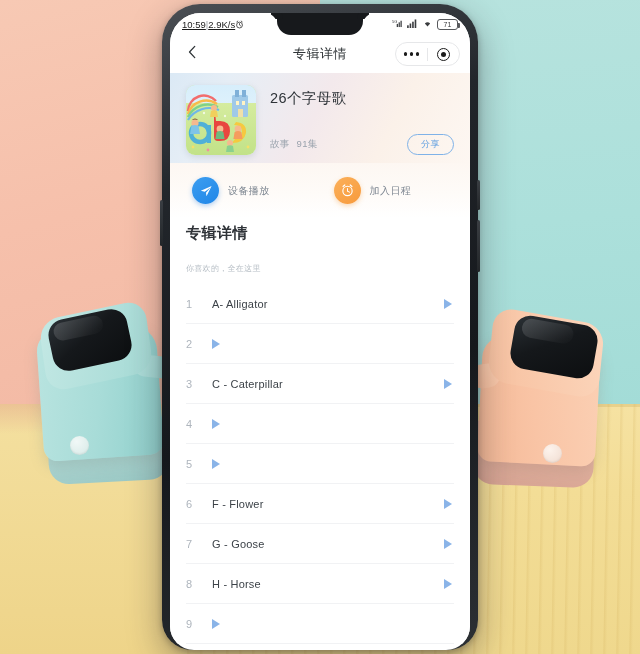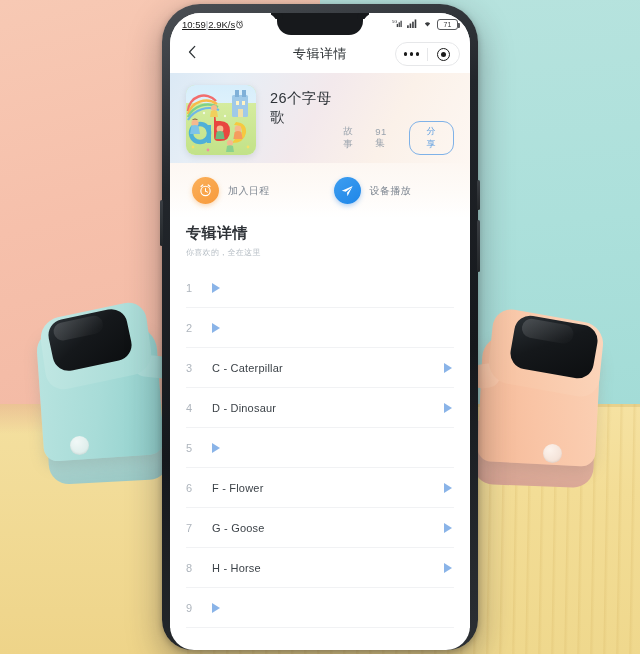--- a/index.html
+++ b/index.html
@@ -347,31 +347,31 @@
   .album-cover {
     width: 70px; height: 70px;
     border-radius: 9px;
     flex-shrink: 0;
     overflow: hidden;
     box-shadow: 0 2px 6px rgba(120,130,150,.22);
     position: relative;
     background: #cfe9a7;
   }
   .album-cover svg { display: block; width: 100%; height: 100%; }
-  .album-info { flex: 1; min-width: 0; padding-top: 4px; display: flex; flex-direction: row; height: 70px; justify-content: space-between; }
+  .album-info { flex: 1; min-width: 0; padding-top: 4px; display: flex; flex-direction: column; height: 70px; justify-content: space-between; }
   .album-title {
     font-size: 14.5px;
     color: #2e3338;
     letter-spacing: .4px;
   }
   .album-meta-row {
     margin-top: auto;
     display: flex;
     align-items: center;
-    gap: 14px;
+    gap: 7px;
   }
   .album-meta {
     font-size: 9.5px;
     color: #9aa3ad;
     letter-spacing: .3px;
   }
   .share-btn {
     margin-left: auto;
     border: 1px solid #7fb2e8;
     color: #5f9fe0;
@@ -411,21 +411,21 @@
     padding: 6px 16px 10px 16px;
     background: #fff;
   }
   .section-title {
     font-size: 15px;
     font-weight: bold;
     color: #2f3338;
     letter-spacing: .5px;
   }
   .section-sub {
-    margin-top: 4px;
+    margin-top: 20px;
     font-size: 8px;
     color: #b9c0c7;
     letter-spacing: .3px;
   }
 
   
   .track-list { background: #fff; padding: 0 16px; }
   .track {
     display: flex;
     align-items: center;
@@ -614,61 +614,61 @@
             <span class="album-meta">故事</span>
             <span class="album-meta">91集</span>
             <button class="share-btn">分享</button>
           </div>
         </div>
       </div>
     </div>
 
     <div class="actions">
       <div class="action">
+        <span class="action-icon blue">
+          <svg viewBox="0 0 20 20" width="14" height="14">
+            <path d="M18 3 L2.6 9.6 L8.2 11.2 L16.4 5 L10 12.4 L10.7 17.4 Z" fill="#ffffff"></path>
+          </svg>
+        </span>
+        <span class="action-label">设备播放</span>
+      </div>
+      <div class="action">
         <span class="action-icon orange">
           <svg viewBox="0 0 20 20" width="15" height="15">
             <circle cx="10" cy="10.6" r="6.2" fill="none" stroke="#ffffff" stroke-width="1.5"></circle>
             <path d="M10 7.2 V10.8 L12.6 12.2" fill="none" stroke="#ffffff" stroke-width="1.4" stroke-linecap="round"></path>
             <path d="M4 4.6 L6.4 2.6 M16 4.6 L13.6 2.6" fill="none" stroke="#ffffff" stroke-width="1.5" stroke-linecap="round"></path>
           </svg>
         </span>
         <span class="action-label">加入日程</span>
       </div>
-      <div class="action">
-        <span class="action-icon blue">
-          <svg viewBox="0 0 20 20" width="14" height="14">
-            <path d="M18 3 L2.6 9.6 L8.2 11.2 L16.4 5 L10 12.4 L10.7 17.4 Z" fill="#ffffff"></path>
-          </svg>
-        </span>
-        <span class="action-label">设备播放</span>
-      </div>
     </div>
 
     <div class="section">
       <div class="section-title">专辑详情</div>
       <div class="section-sub">你喜欢的，全在这里</div>
     </div>
 
     <div class="track-list">
       <div class="track">
         <span class="track-num">1</span>
+        <span class="track-title">A- Alligator</span>
         <span class="play-tri"></span>
       </div>
       <div class="track">
         <span class="track-num">2</span>
         <span class="play-tri"></span>
       </div>
       <div class="track">
         <span class="track-num">3</span>
         <span class="track-title">C - Caterpillar</span>
         <span class="play-tri"></span>
       </div>
       <div class="track">
         <span class="track-num">4</span>
-        <span class="track-title">D - Dinosaur</span>
         <span class="play-tri"></span>
       </div>
       <div class="track">
         <span class="track-num">5</span>
         <span class="play-tri"></span>
       </div>
       <div class="track">
         <span class="track-num">6</span>
         <span class="track-title">F - Flower</span>
         <span class="play-tri"></span>

